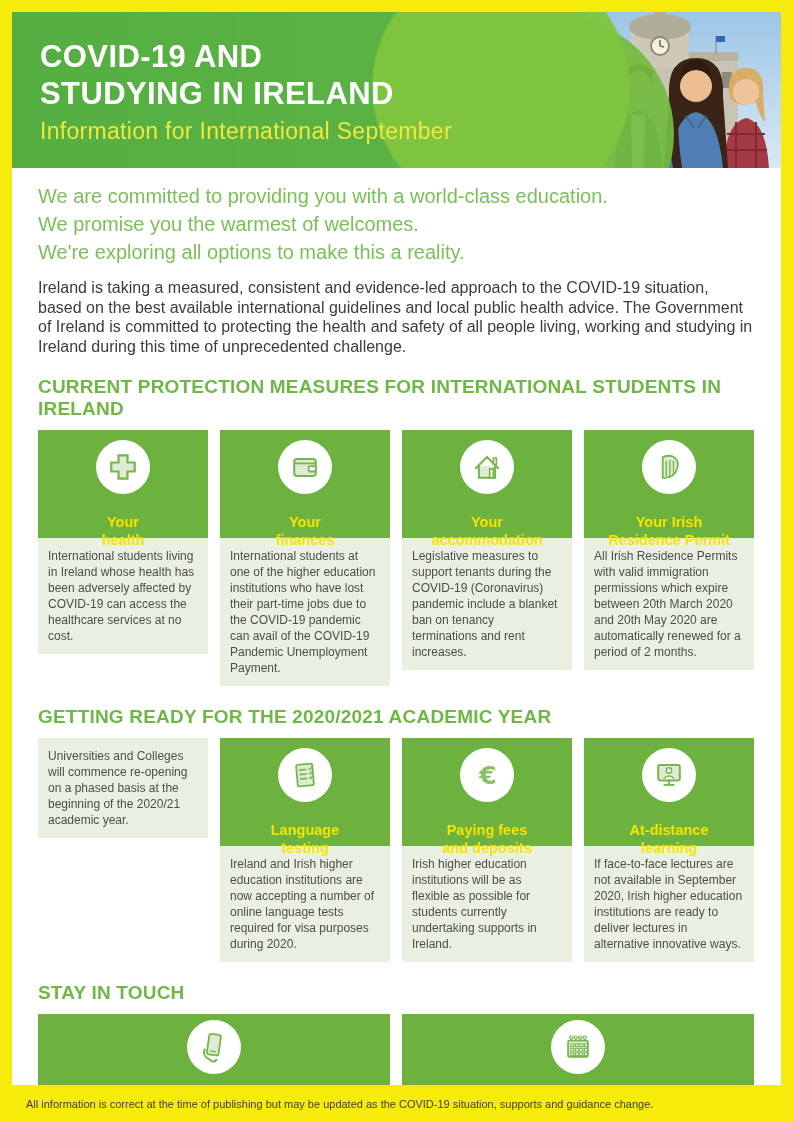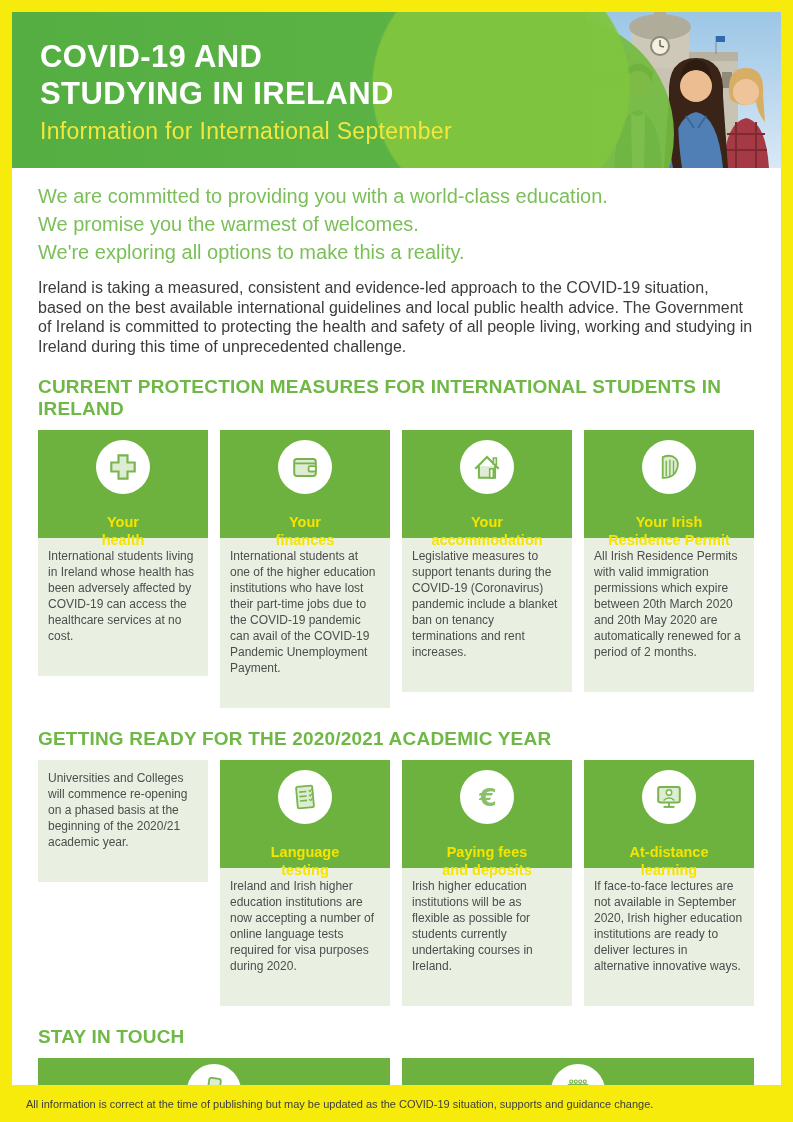--- a/index.html
+++ b/index.html
@@ -21,21 +21,21 @@
   .intro-lines{color:#7abf58;font-size:20px;line-height:28px;font-weight:500;}
   .intro-para{margin-top:12px;color:#3c3c3c;font-size:16px;line-height:19.5px;}
 
   
   .section-heading{margin-top:20px;margin-bottom:10px;color:#6fb845;font-size:19px;font-weight:bold;letter-spacing:.2px;}
   .cards-row{display:flex;gap:12px;align-items:flex-start;}
   .card{width:170px;flex:0 0 170px;}
   .card-head{background:#6db23f;height:98px;display:flex;flex-direction:column;align-items:center;padding-top:10px;}
   .icon-circle{width:54px;height:54px;border-radius:50%;background:#ffffff;display:flex;align-items:center;justify-content:center;flex:0 0 54px;}
   .card-title{margin-top:19px;color:#f5e400;font-size:14.5px;font-weight:bold;line-height:18px;text-align:center;white-space:pre-line;}
-  .card-body{background:#e9f0e1;color:#4d4d4d;font-size:12px;line-height:16px;padding:10px 10px 32px 10px;}
+  .card-body{background:#e9f0e1;color:#4d4d4d;font-size:12px;line-height:16px;padding:10px 10px 10px 10px;}
 
   
   .touch-row{display:flex;gap:12px;align-items:flex-start;}
   .touch-card{width:352px;flex:0 0 352px;}
   .touch-head{background:#6db23f;height:86px;position:relative;display:flex;flex-direction:column;align-items:center;padding-top:6px;}
 
   
   .bottom-strip{position:absolute;left:0;bottom:0;width:793px;height:37px;background:#f6eb0a;}
   .bottom-strip-text{padding:13px 0 0 26px;color:#3e3e3e;font-size:11px;}
 </style>
@@ -197,21 +197,21 @@
         <div class="card">
           <div class="card-head">
             <div class="icon-circle">
               <svg viewBox="0 0 40 40" width="36" height="36">
                 <text x="21" y="30" font-size="28" text-anchor="middle" fill="#8cbf6a" font-family="DejaVu Sans, sans-serif" font-weight="bold">€</text>
               </svg>
             </div>
             <div class="card-title">Paying fees
 and deposits</div>
           </div>
-          <div class="card-body">Irish higher education institutions will be as flexible as possible for students currently undertaking courses in Ireland.</div>
+          <div class="card-body">Irish higher education institutions will be as flexible as possible for students currently undertaking supports in Ireland.</div>
         </div>
 
         <div class="card">
           <div class="card-head">
             <div class="icon-circle">
               <svg viewBox="0 0 40 40" width="36" height="36">
                 <rect x="8" y="9" width="24" height="17" rx="2" fill="#ddecd2" stroke="#78b54e" stroke-width="2.2"></rect>
                 <circle cx="20" cy="15" r="3" fill="#ffffff" stroke="#78b54e" stroke-width="1.6"></circle>
                 <path d="M14 24 q6 -6 12 0" fill="#ffffff" stroke="#78b54e" stroke-width="1.6"></path>
                 <line x1="20" y1="26" x2="20" y2="30" stroke="#78b54e" stroke-width="2"></line>

